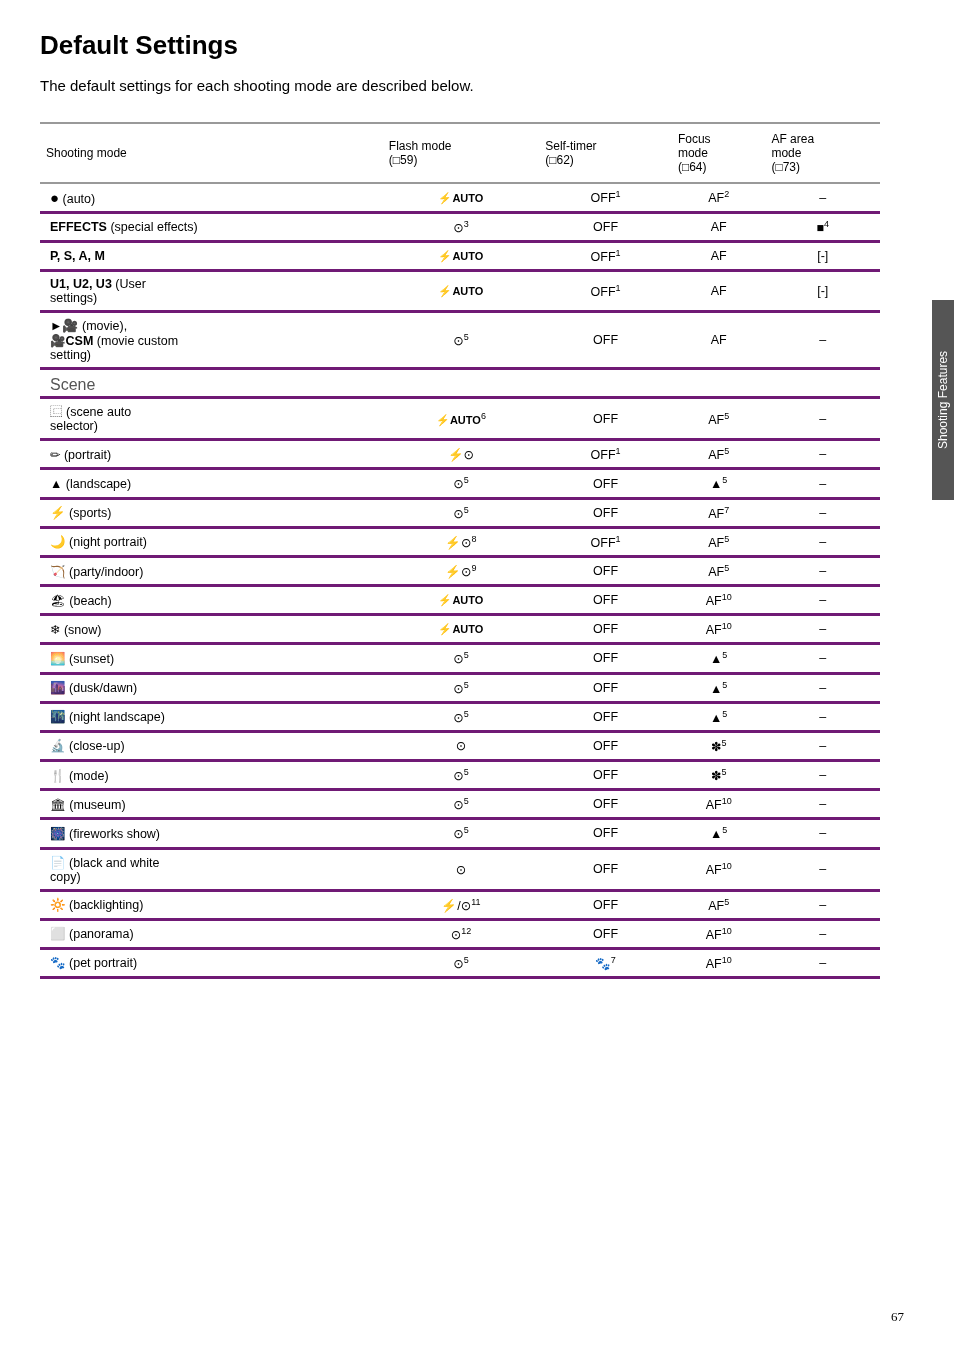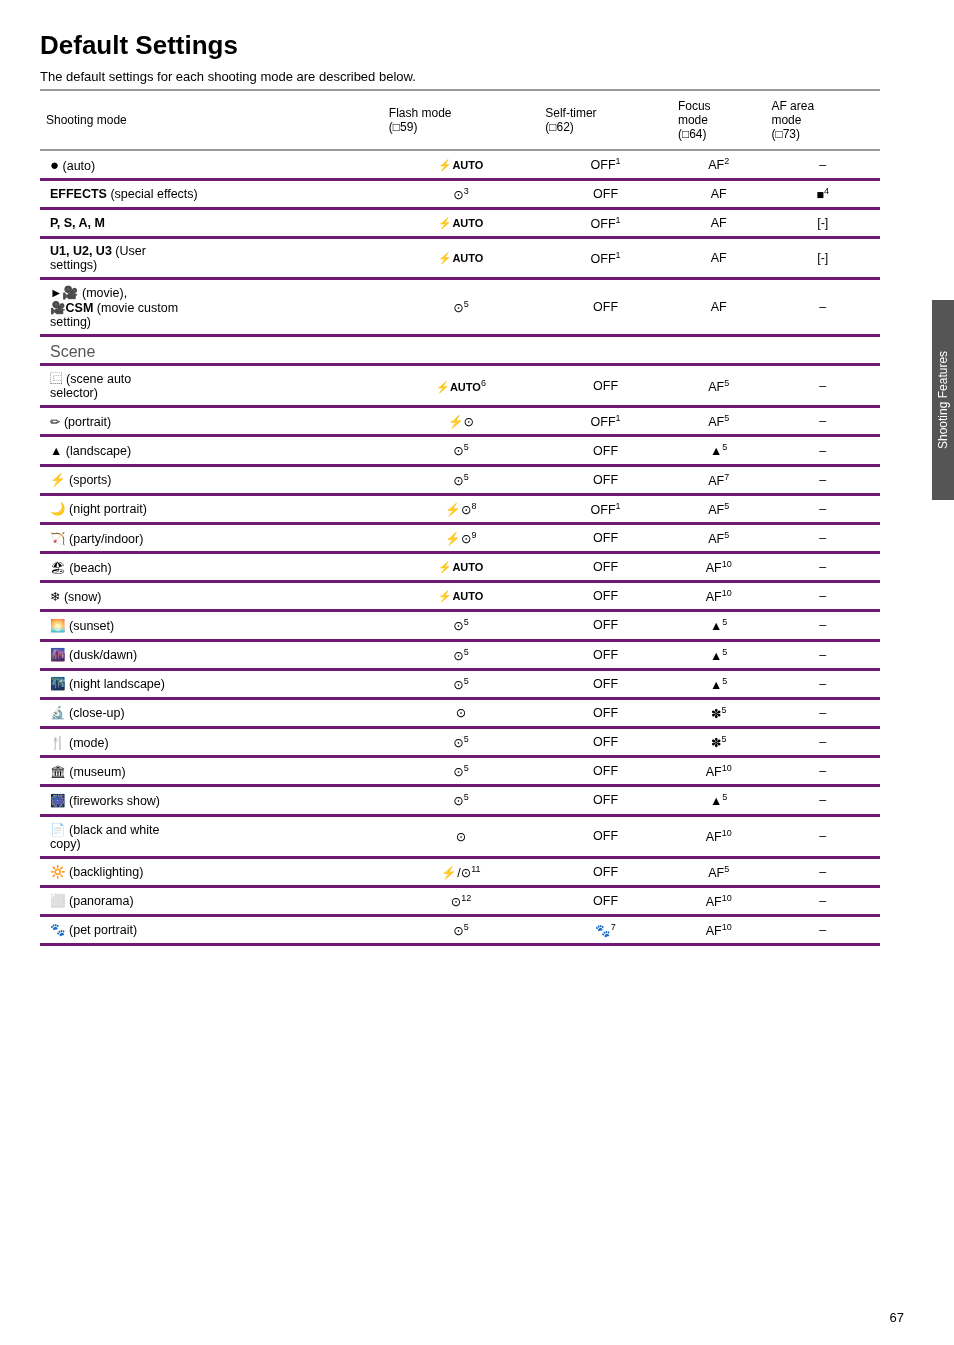--- a/index.html
+++ b/index.html
@@ -12,25 +12,25 @@
       min-height: 1345px;
       position: relative;
     }
     .page-container {
       padding: 30px 40px 40px 40px;
       max-width: 920px;
     }
     h1 {
       font-size: 26px;
       font-weight: bold;
-      margin-bottom: 8px;
+      margin-bottom: 16px;
     }
     .subtitle {
-      font-size: 13px;
-      margin-bottom: 5px;
+      font-size: 15px;
+      margin-bottom: 28px;
     }
     table {
       width: 100%;
       border-collapse: collapse;
       font-size: 12.5px;
     }
     thead tr {
       border-top: 2px solid #999;
       border-bottom: 2px solid #999;
     }
@@ -83,20 +83,21 @@
       align-items: center;
       justify-content: center;
       top: 300px;
       right: 0;
     }
     .page-number {
       position: absolute;
       bottom: 20px;
       right: 50px;
       font-size: 13px;
+      font-family: Liberation Serif, serif;
     }
     sup { font-size: 9px; }
   </style>
 </head>
 <body>
 
 <div class="page-container">
   <h1>Default Settings</h1>
   <p class="subtitle">The default settings for each shooting mode are described below.</p>
 

